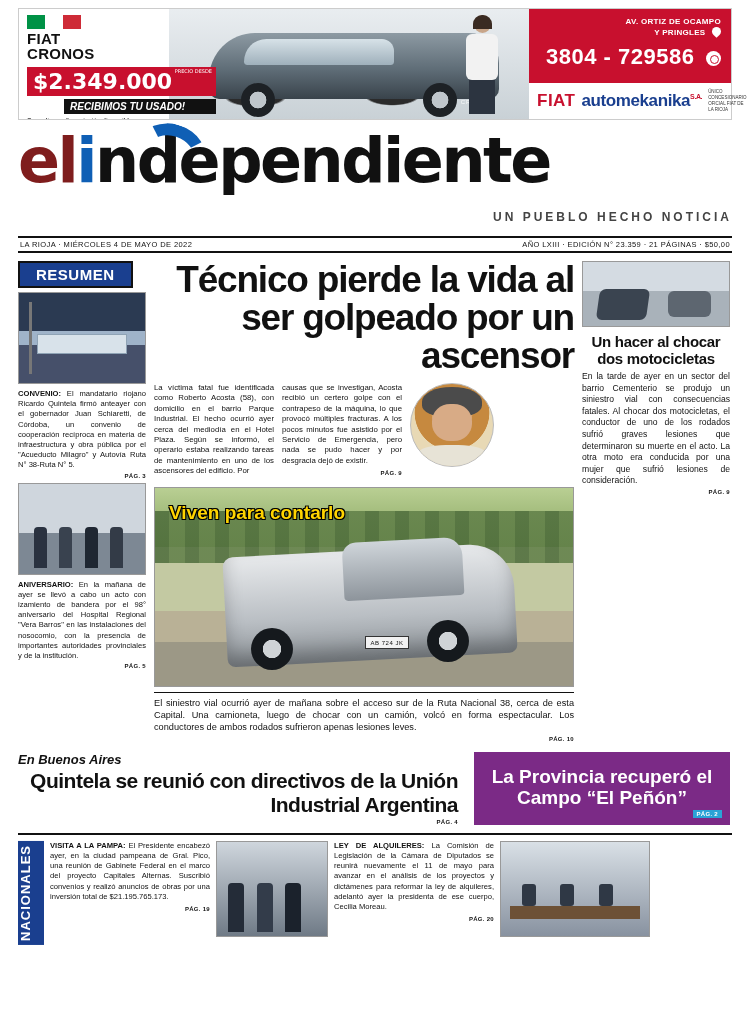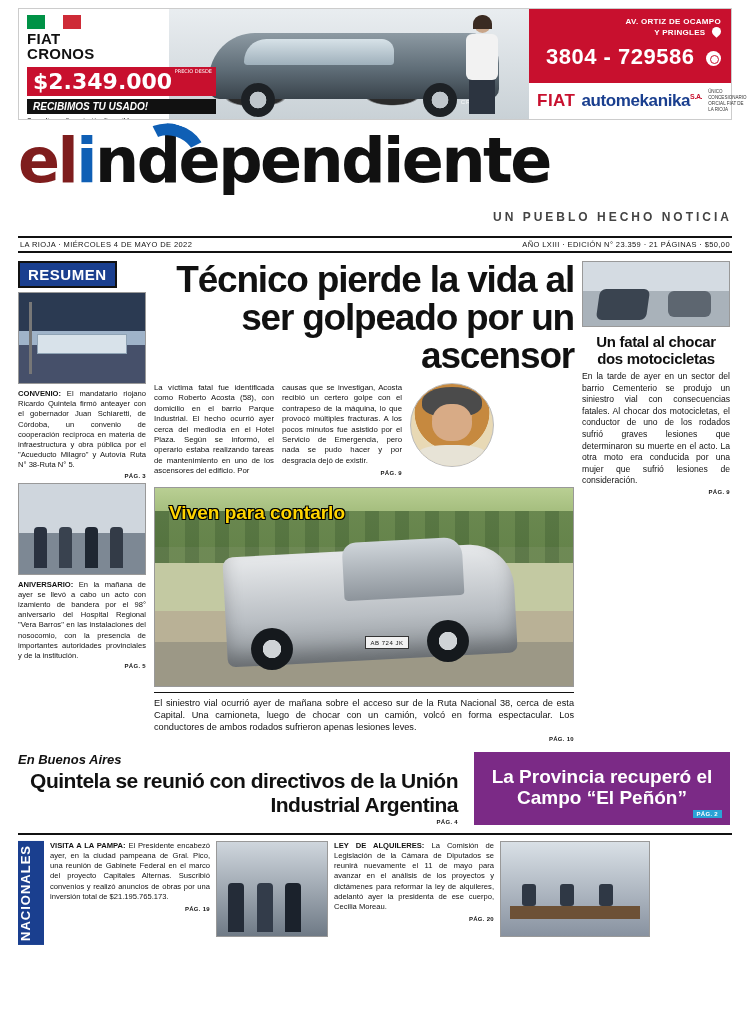--- a/index.html
+++ b/index.html
@@ -31,21 +31,21 @@
     margin-top:6px; background:#c8102e; color:#fff; font-weight:bold;
     font-size:22px; padding:2px 6px; position:relative;
     font-family:"DejaVu Sans", sans-serif;
   }
   .price-bar .desde {
     position:absolute; right:4px; top:1px; font-size:5px; line-height:6px;
     font-weight:normal; text-align:center;
   }
   .usado {
     margin-top:3px; background:#111; color:#fff; font-size:10px; font-weight:bold;
-    padding:2px 6px; font-style:italic;
+    padding:2px 6px; font-style:italic;margin-left:37px;
   }
   .finan { font-size:6px; margin-top:3px; color:#333; font-weight:bold; }
   .car-art {
     position:absolute; left:150px; top:0; width:360px; height:110px;
     background:
       radial-gradient(ellipse at 62% 78%, #2b2b2b 0 8%, rgba(0,0,0,0) 9%),
       radial-gradient(ellipse at 24% 80%, #2b2b2b 0 7%, rgba(0,0,0,0) 8%),
       linear-gradient(#e9edf0, #c9d1d6);
     z-index:1;
   }
@@ -111,21 +111,21 @@
 
   
   .grid { display:flex; gap:8px; margin-top:8px; }
   .col-left { width:128px; }
   .col-center { width:420px; }
   .col-right { width:148px; }
 
   
   .resumen-tab {
     display:inline-block; background:#1a3f8f; color:#fff; font-weight:bold;
-    font-size:15px; padding:3px 8px; letter-spacing:.5px; border:2px solid #111;
+    font-size:15px; padding:3px 16px; letter-spacing:.5px; border:2px solid #111;
   }
   .res-photo { width:100%; height:92px; margin-top:4px; border:1px solid #999;
     background:linear-gradient(180deg,#2b3a52 0 42%, #9fb3c9 42% 58%, #46506a 58% 100%); position:relative; }
   .res-photo .dais { position:absolute; left:14%; top:46%; width:72%; height:22%;
     background:#d8e2ea; border:1px solid #8fa3b5; }
   .res-photo .flagpole { position:absolute; left:8%; top:10%; width:3px; height:80%; background:#777; }
   .res-photo2 { width:100%; height:92px; margin-top:4px; border:1px solid #999;
     background:linear-gradient(180deg,#cfd6dd 0 55%, #7d8894 55% 100%); position:relative; }
   .res-photo2 .p { position:absolute; bottom:6%; width:13px; height:46%; background:#2a3240; border-radius:4px 4px 0 0; }
   .res-photo2 .p:nth-child(1){ left:12%; }
@@ -332,21 +332,21 @@
       </div>
       <div class="photo-caption">El siniestro vial ocurrió ayer de mañana sobre el acceso sur de la Ruta Nacional 38, cerca de esta Capital. Una camioneta, luego de chocar con un camión, volcó en forma espectacular. Los conductores de ambos rodados sufrieron apenas lesiones leves.</div>
       <div class="pag">PÁG. 10</div>
     </div>
 
     <div class="col-right">
       <div class="rphoto">
         <div class="m1"></div>
           <div class="m2"></div>
       </div>
-      <h2 class="rhead">Un fatal al chocar dos motocicletas</h2>
+      <h2 class="rhead">Un hacer al chocar dos motocicletas</h2>
       <div class="rtext">En la tarde de ayer en un sector del barrio Cementerio se produjo un siniestro vial con consecuencias fatales. Al chocar dos motocicletas, el conductor de uno de los rodados sufrió graves lesiones que determinaron su muerte en el acto. La otra moto era conducida por una mujer que sufrió lesiones de consideración.</div>
       <div class="pag">PÁG. 9</div>
     </div>
   </div>
 
   <div class="band">
     <div class="band-left">
       <div class="kicker">En Buenos Aires</div>
       <div class="band-head">Quintela se reunió con directivos de la Unión Industrial Argentina</div>
       <div class="pag">PÁG. 4</div>

